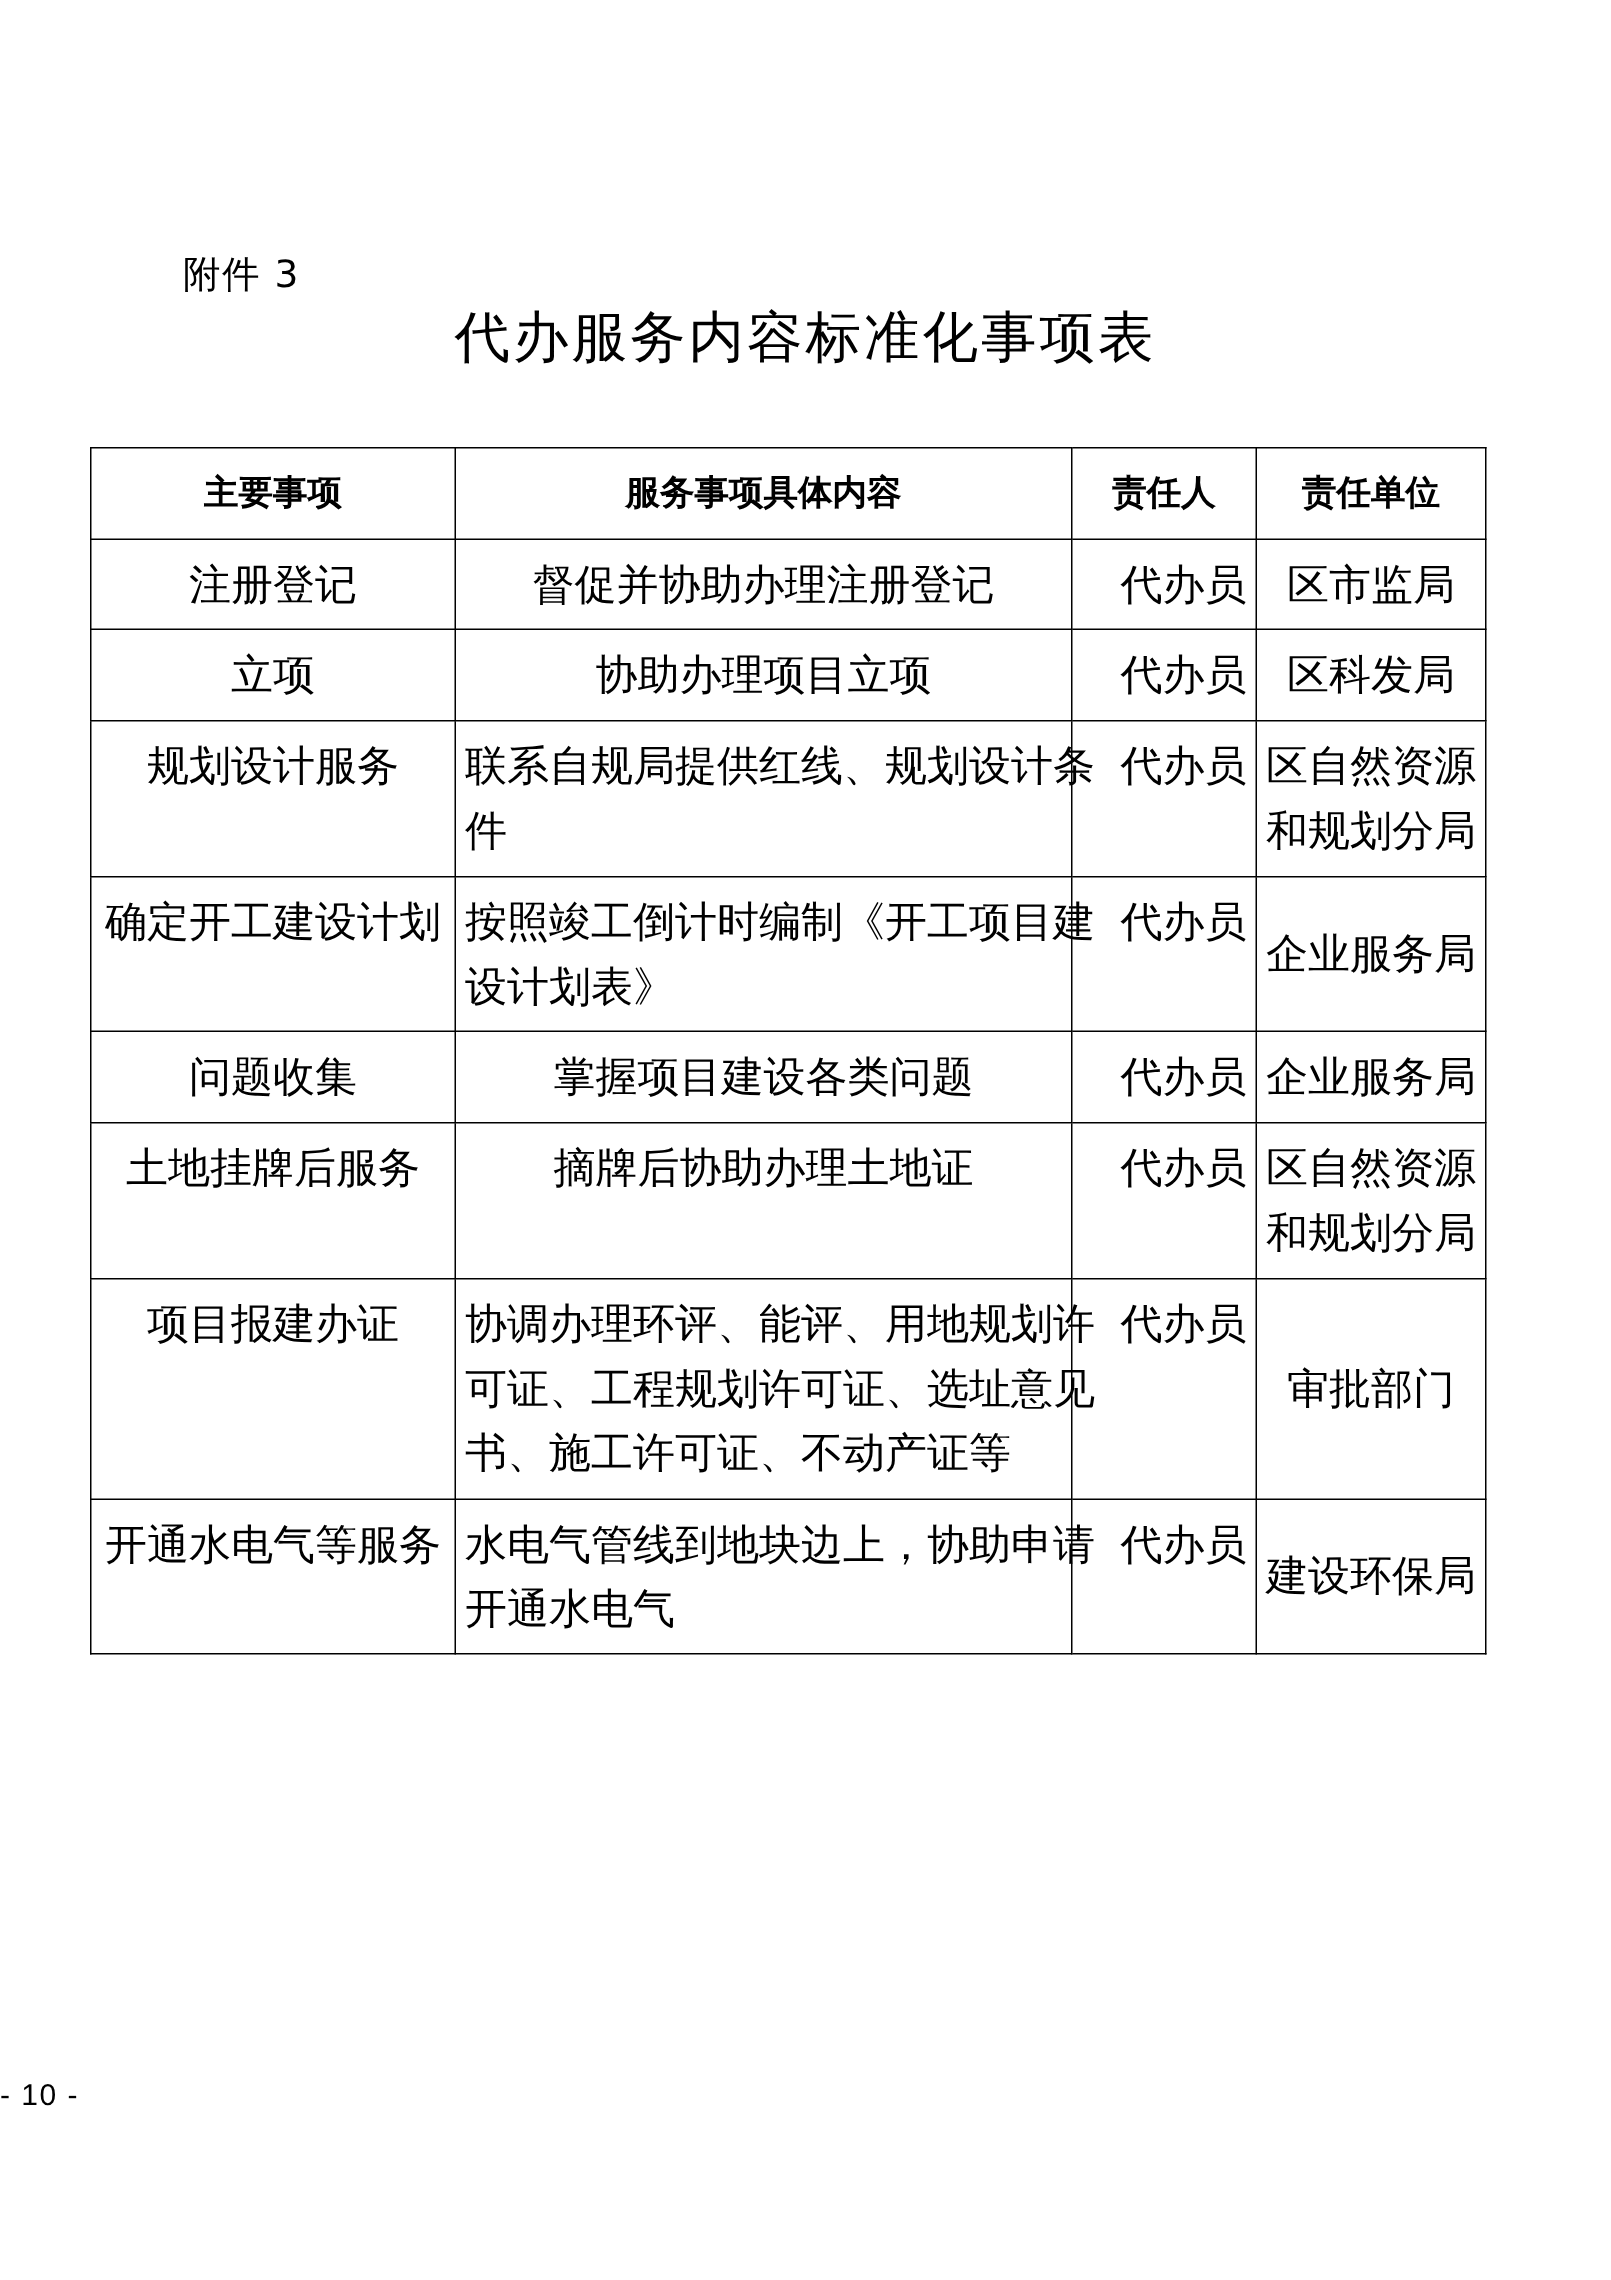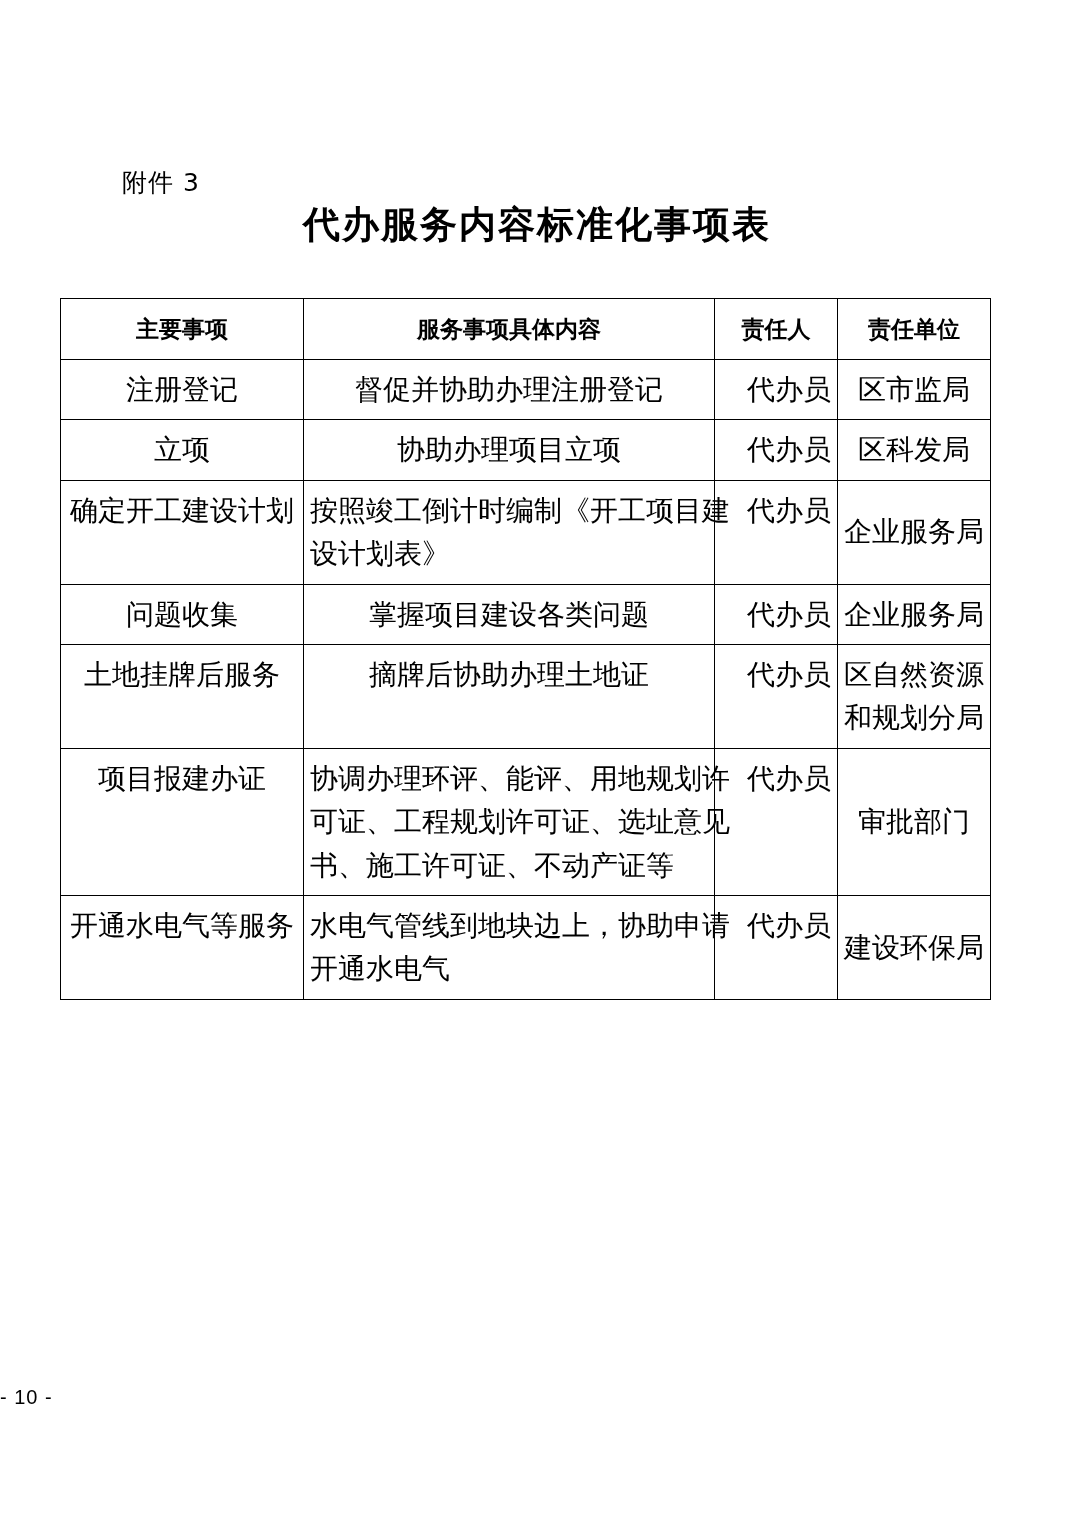--- a/index.html
+++ b/index.html
@@ -24,21 +24,21 @@
     letter-spacing: 1px;
     font-family: "DejaVu Sans", "Liberation Sans", sans-serif;
   }
   .doc-title {
     position: absolute;
     left: 0;
     right: 0;
     top: 200px;
     text-align: center;
     font-size: 37px;
-    font-weight: bold;
+    font-weight: normal;
     letter-spacing: 2px;
     font-family: "DejaVu Serif", "Liberation Serif", serif;
   }
   table.main-table {
     position: absolute;
     left: 60px;
     top: 298px;
     width: 894px;
     border-collapse: collapse;
     table-layout: fixed;
@@ -110,20 +110,32 @@
           <td class="col-item">立项</td>
           <td class="col-detail center">
             <span class="cellline">协助办理项目立项</span>
           </td>
           <td class="col-person">代办员</td>
           <td class="col-unit mid">
             <span class="cellline">区科发局</span>
           </td>
         </tr>
         <tr>
+          <td class="col-item">规划设计服务</td>
+          <td class="col-detail">
+            <span class="cellline">联系自规局提供红线、规划设计条</span>
+            <span class="cellline">件</span>
+          </td>
+          <td class="col-person">代办员</td>
+          <td class="col-unit">
+            <span class="cellline">区自然资源</span>
+            <span class="cellline">和规划分局</span>
+          </td>
+        </tr>
+        <tr>
           <td class="col-item">确定开工建设计划</td>
           <td class="col-detail">
             <span class="cellline">按照竣工倒计时编制《开工项目建</span>
             <span class="cellline">设计划表》</span>
           </td>
           <td class="col-person">代办员</td>
           <td class="col-unit mid">
             <span class="cellline">企业服务局</span>
           </td>
         </tr>

